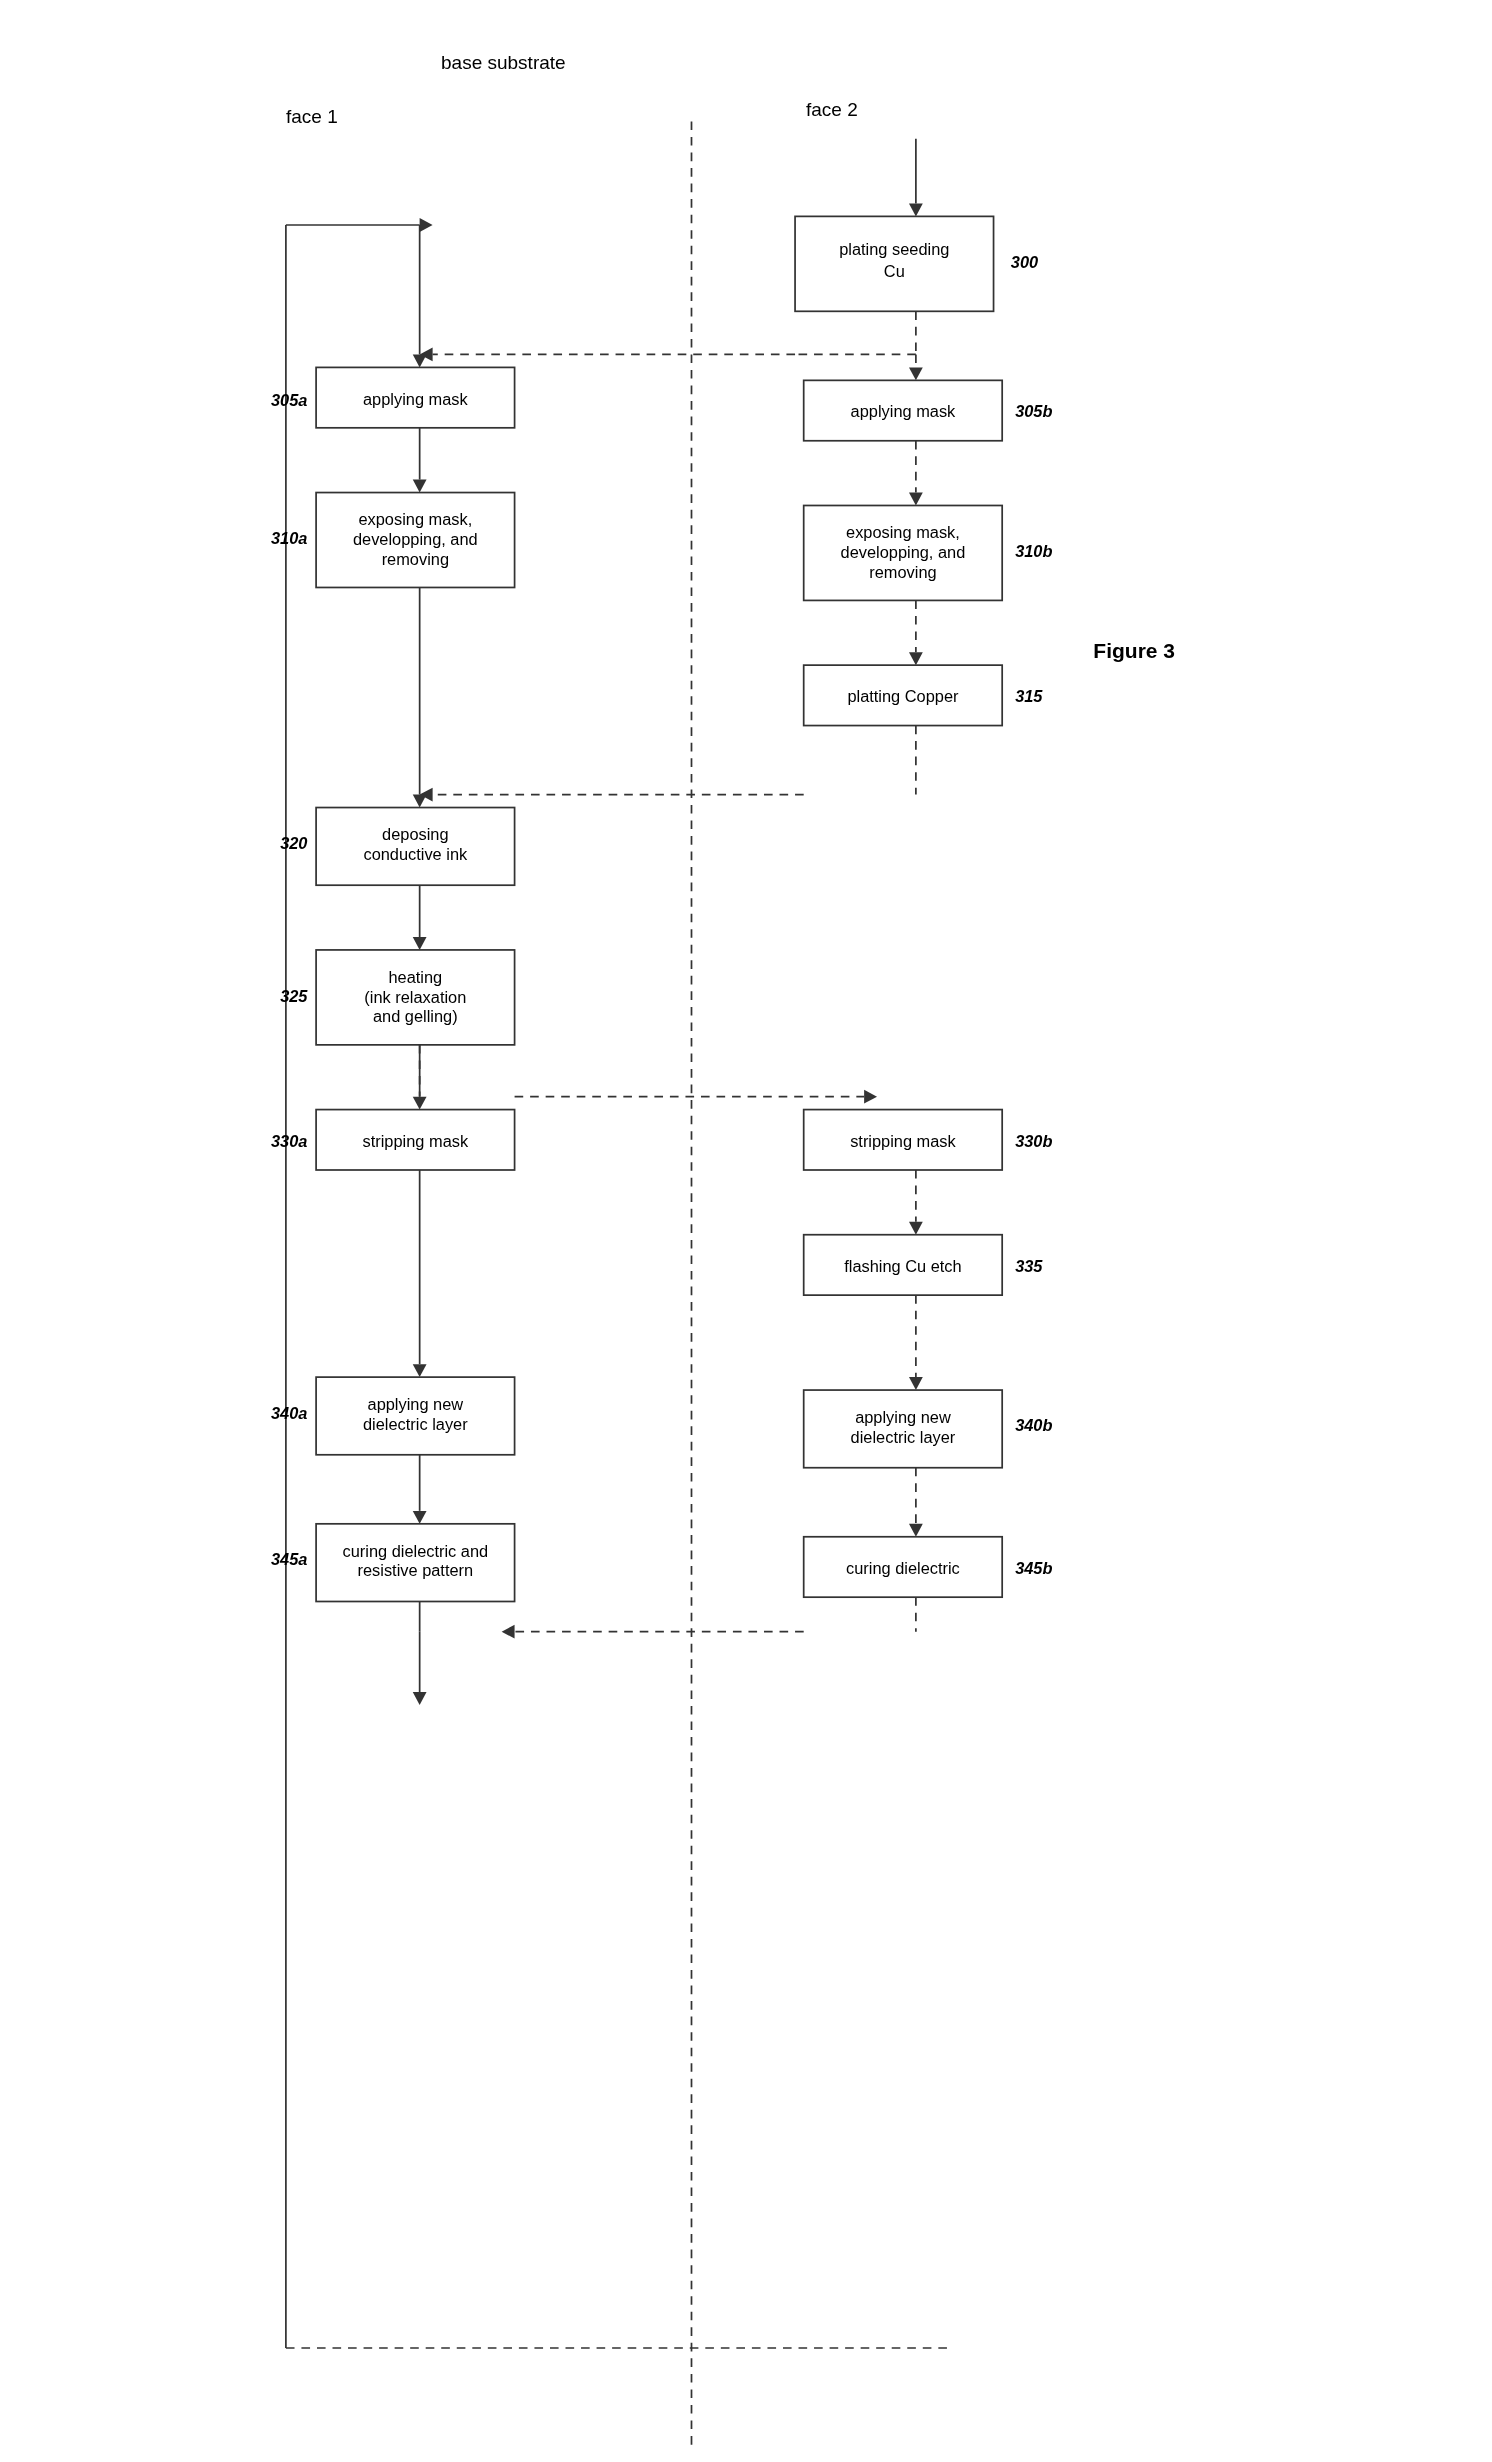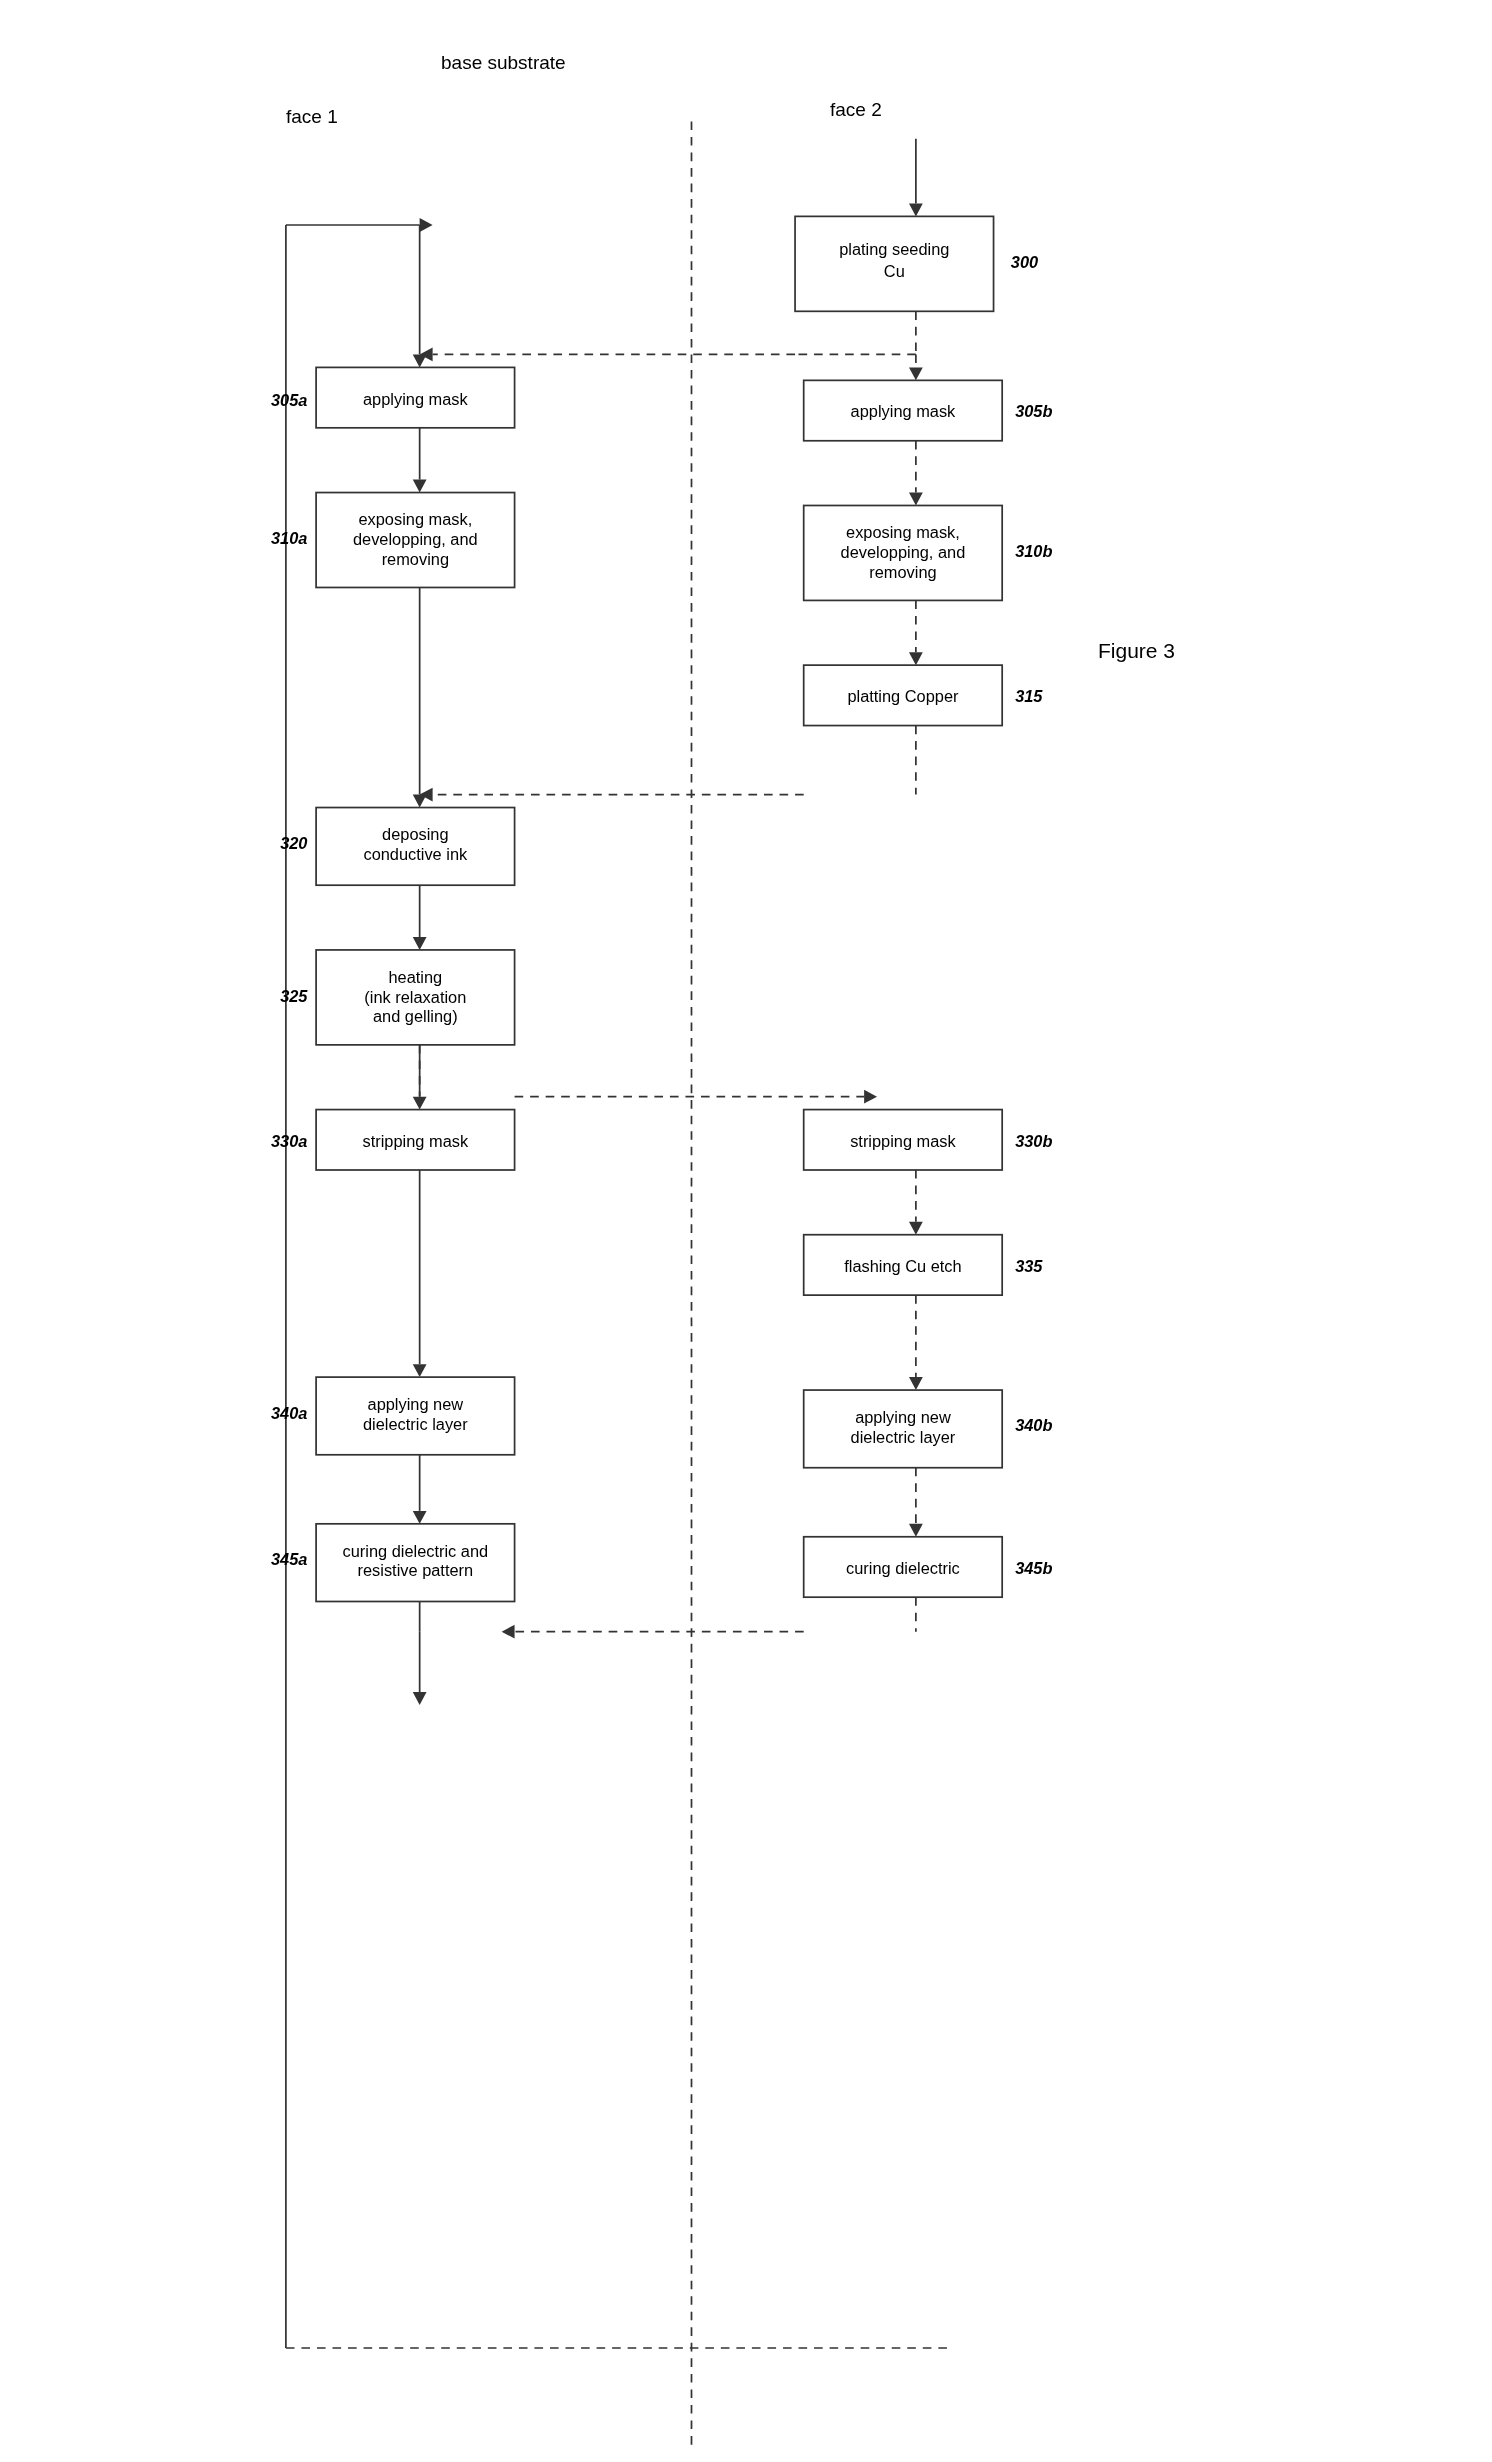--- a/index.html
+++ b/index.html
@@ -14,22 +14,22 @@
   </style>
 </head>
 <body>
 
 <div style="width:1470px; min-height:2462px; background:#fff; display:flex; justify-content:center;">
   <div style="position:relative; width:950px; margin-top:52px;">
 
     
     <div style="position:absolute; left:181px; top:0; font-size:19px;">base substrate</div>
     <div style="position:absolute; left:26px; top:54px; font-size:19px;">face 1</div>
-    <div style="position:absolute; left:570px; top:47px; font-size:19px;">face 2</div>
-    <div style="position:absolute; right:35px; top:587px; font-size:21px; font-weight:normal;">Figure 3</div>
+    <div style="position:absolute; left:546px; top:47px; font-size:19px;">face 2</div>
+    <div style="position:absolute; right:35px; top:587px; font-size:21px; font-weight:bold;">Figure 3</div>
 
     
     <svg viewBox="0 0 1000 2700" style="width:863px; height:2331px; margin-top:69px; overflow:visible;">
 
       <line x1="500" y1="0" x2="500" y2="2700" stroke="#333" stroke-width="2" stroke-dasharray="10,8"></line>
 
       <line x1="30" y1="120" x2="30" y2="2580" stroke="#333" stroke-width="2"></line>
 
       <line x1="30" y1="2580" x2="800" y2="2580" stroke="#333" stroke-width="2" stroke-dasharray="10,8"></line>
 

